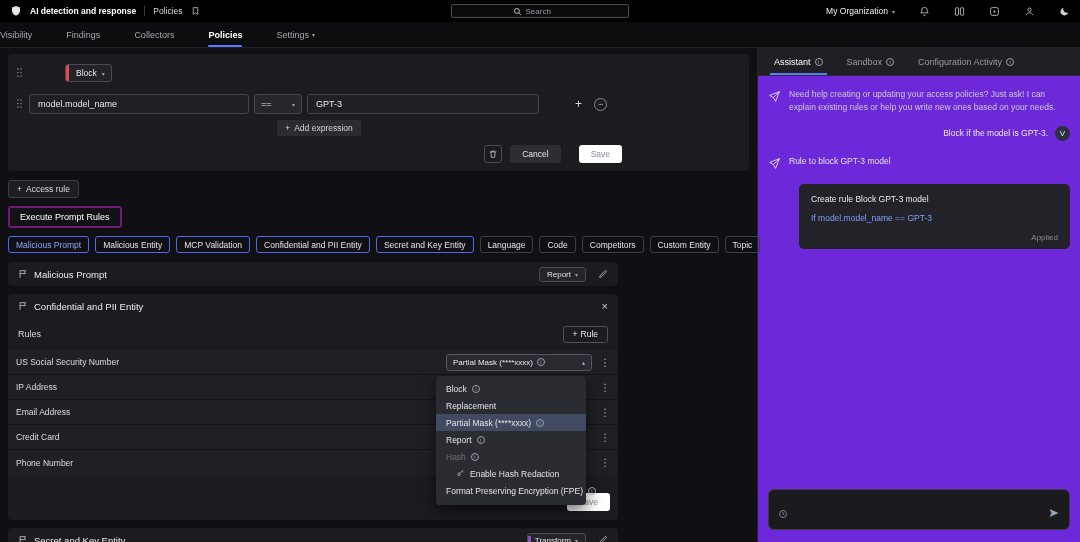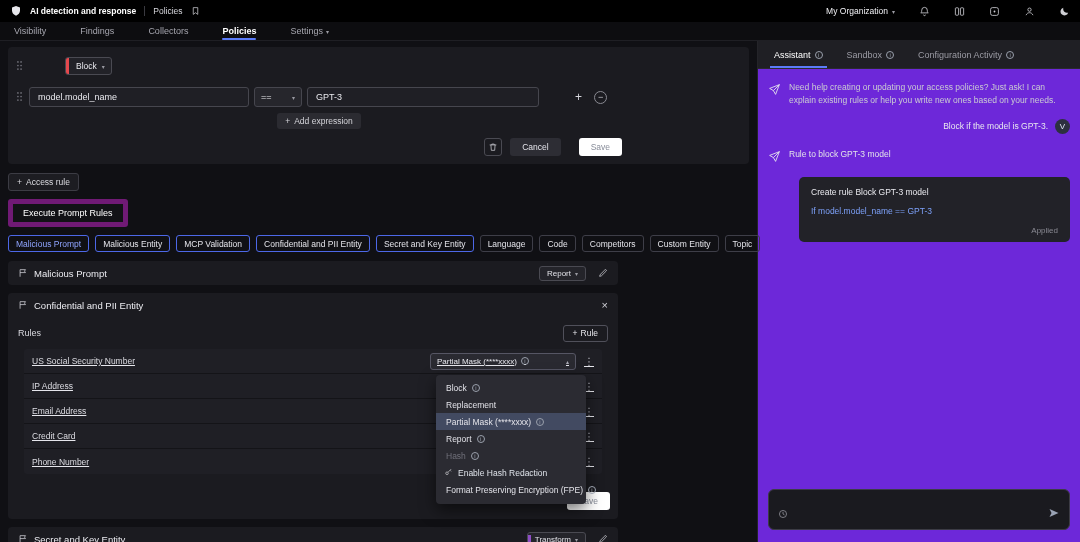--- a/index.html
+++ b/index.html
@@ -14,21 +14,21 @@
   .tb-link { font-size:8.5px; color:#d8d8de; }
   .icon { color:#cfcfd4; display:inline-flex; align-items:center; }
   .search-box { position:absolute; left:50%; top:4px; transform:translateX(-50%); width:178px; height:14px; background:#0b0b0d; border:1px solid #4a4a52; border-radius:2px; display:flex; align-items:center; justify-content:center; gap:4px; color:#9c9ca4; }
   .search-box input { background:transparent; border:none; outline:none; color:#cfcfd6; font-size:8px; width:42px; font-family:inherit; }
   .search-box input::placeholder { color:#9c9ca4; }
   .tb-right { margin-left:auto; display:flex; align-items:center; gap:24px; color:#d6d6dc; }
   .org { font-size:8.5px; display:flex; gap:4px; align-items:center; color:#f0f0f4; white-space:nowrap; }
   .caret { font-size:6px; color:#9a9aa2; }
 
   
-  .nav-tabs { height:19px; background:#0d0d10; display:flex; align-items:stretch; padding-left:14px; gap:34px; border-bottom:1px solid #1f1f24; flex-shrink:0; }
+  .nav-tabs { height:26px; background:#0d0d10; display:flex; align-items:stretch; gap:34px; border-bottom:1px solid #1f1f24; flex-shrink:0; }
   .nav-tab { font-size:9px; color:#a6a6af; display:flex; align-items:center; gap:3px; position:relative; cursor:pointer; }
   .nav-tab.active { color:#fff; font-weight:bold; }
   .nav-tab.active::after { content:""; position:absolute; left:0; right:0; bottom:0; height:2px; background:#5b7cfa; border-radius:1px; }
 
   .main { flex:1; display:flex; min-height:0; }
   .content { width:757px; padding:6px 8px; position:relative; }
 
   
   .editor-panel { background:#1b1b20; border-radius:4px; padding:10px 8px 8px; width:741px; margin-bottom:7px; }
   .editor-inner { width:606px; }
@@ -49,57 +49,57 @@
   .minus-btn { width:13px; height:13px; border:1px solid #8a8a92; border-radius:50%; color:#c9c9cf; font-size:9px; display:flex; align-items:center; justify-content:center; margin-left:12px; cursor:pointer; }
   .add-expr-row { display:flex; justify-content:center; margin-top:6px; width:606px; }
   .chip-btn { display:inline-flex; align-items:center; gap:4px; background:#2b2b31; border:none; border-radius:3px; padding:3px 8px; font-size:8.5px; color:#d5d5da; cursor:pointer; font-family:inherit; }
   .editor-actions { width:606px; display:flex; justify-content:flex-end; align-items:center; gap:8px; margin-top:9px; }
   .trash-btn { width:18px; height:18px; border:1px solid #4a4a52; border-radius:3px; display:flex; align-items:center; justify-content:center; color:#cfcfd5; cursor:pointer; background:transparent; }
   .btn { border:none; border-radius:3px; font-size:8.5px; padding:4px 12px; font-family:inherit; cursor:pointer; }
   .btn-cancel { background:#2d2d34; color:#e3e3e9; }
   .btn-save { background:#ffffff; color:#878c99;margin-left:10px; }
 
   .access-chip { display:inline-flex; align-items:center; gap:4px; background:#1d1d22; border:1px solid #3c3c44; border-radius:3px; padding:3px 8px; font-size:8.5px; color:#dcdce2; margin:1px 0 8px; cursor:pointer; }
-  .execute-chip { display:inline-block; background:#121216; border:5px solid #701a75; border-radius:3px; padding:4px 10px; font-size:9px; color:#fff; margin-bottom:8px; cursor:pointer; }
+  .execute-chip { display:inline-block; background:#121216; border:2px solid #701a75; border-radius:3px; padding:4px 10px; font-size:9px; color:#fff; margin-bottom:8px; cursor:pointer; }
 
   .chips-row { display:flex; gap:6px; margin-bottom:9px; }
   .chip { border-radius:3px; padding:2.5px 7px; font-size:8.5px; border:1px solid #3e3e48; color:#e4e4ea; white-space:nowrap; cursor:pointer; }
   .chip.blue { border-color:#4d68e8; }
   .chip.sel { border-color:#4d68e8; color:#8fa4ff; }
 
   
   .panel { width:610px; background:#1b1b20; border-radius:4px; margin-bottom:8px; }
   .panel-header { display:flex; align-items:center; height:24px; padding:0 10px; gap:6px; }
   .panel-title { font-size:9.5px; color:#ebebf0; white-space:nowrap; }
   .spacer { flex:1; }
   .small-select { display:flex; align-items:center; gap:4px; background:#24242a; border:1px solid #4a4a52; border-radius:3px; padding:2px 7px; font-size:8px; color:#e0e0e6; cursor:pointer; overflow:hidden; }
   .small-select.with-bar { padding-left:0; }
   .close-x { color:#cfcfd5; font-size:11px; line-height:1; cursor:pointer; }
   .pencil { color:#cfcfd5; margin-left:6px; cursor:pointer; }
 
   .pii-panel { position:relative; height:226px; }
   .rules-row { display:flex; align-items:center; padding:0 10px; margin-top:5px; height:22px; }
   .rules-label { font-size:9px; color:#d9d9df; }
   .rule-add { display:inline-flex; align-items:center; gap:3px; border:1px solid #50505a; border-radius:3px; padding:2.5px 9px; font-size:8.5px; color:#e6e6eb; background:transparent; cursor:pointer; }
-  .rows-wrap { margin:5px 16px 0;text-decoration:underline; }
+  .rows-wrap { margin:5px 0 0; }
   .rule-row { height:25px; background:#1f1f25; border-bottom:1px solid #141418; display:flex; align-items:center; padding:0 8px; }
   .rule-row:first-child { border-radius:3px 3px 0 0; }
   .rule-row:last-child { border-radius:0 0 3px 3px; border-bottom:none; }
   .rule-name { font-size:8.5px; color:#dddde3; }
   .kebab { color:#b9b9c1; font-size:10px; margin-left:8px; width:10px; text-align:center; cursor:pointer; }
   .mask-select { width:146px; height:17px; background:#2a2a31; border:1px solid #565664; border-radius:3px; display:flex; align-items:center; gap:4px; padding:0 6px; font-size:8px; color:#e7e7ed; margin-left:auto; cursor:pointer; }
   .mask-select .up { margin-left:auto; font-size:6px; color:#a9a9b3; }
   .info-i { width:8px; height:8px; border:1px solid currentColor; border-radius:50%; font-size:6px; line-height:1; display:inline-flex; align-items:center; justify-content:center; color:#9aa0ac; flex-shrink:0; }
   .pii-save { position:absolute; right:8px; bottom:9px; z-index:5; }
 
   .dropdown { position:absolute; left:428px; top:82px; width:150px; background:#2b2b32; border-radius:4px; box-shadow:0 6px 16px rgba(0,0,0,.55); padding:4px 0 6px; z-index:20; }
   .dd-item { height:17px; display:flex; align-items:center; gap:5px; padding:0 10px; font-size:8.5px; color:#e3e3e9; cursor:pointer; white-space:nowrap; }
   .dd-item.selected { background:#424a61; }
   .dd-item.disabled { color:#70707a; cursor:default; }
-  .dd-item.sub { padding-left:8px; color:#dfe3ea; }
+  .dd-item.sub { padding-left:20px; color:#dfe3ea; }
 
   
   .assistant { flex:1; background:#6d28d9; border-left:1px solid #242429; display:flex; flex-direction:column; min-width:0; }
   .a-tabs { height:28px; background:#1f1f24; display:flex; padding:0 4px; border-bottom:1px solid #2a2a30; flex-shrink:0; }
   .a-tab { display:flex; align-items:center; gap:4px; padding:0 12px; font-size:9px; color:#9b9ba4; position:relative; cursor:pointer; white-space:nowrap; }
   .a-tab.active { color:#fff; }
   .a-tab.active::after { content:""; position:absolute; left:8px; right:8px; bottom:0; height:2px; background:#5b7cfa; }
   .a-body { flex:1; padding:12px 10px 12px; display:flex; flex-direction:column; overflow:hidden; }
   .msg-bot { display:flex; gap:8px; margin-bottom:12px; }
   .bot-icon { flex-shrink:0; color:#e8e8ee; margin-top:1px; }
@@ -130,20 +130,29 @@
     </span>
     <span class="tb-title">AI detection and response</span>
     <span class="tb-div"></span>
     <span class="tb-link">Policies</span>
     <span class="icon">
       <svg width="9" height="10" viewBox="0 0 24 24" fill="none" stroke="#cfcfd4" stroke-width="2">
           <path d="M6 3h12v18l-6-4.5L6 21z"></path>
         </svg>
     </span>
 
+    <div class="search-box">
+      <span class="icon">
+        <svg width="9" height="9" viewBox="0 0 24 24" fill="none" stroke="currentColor" stroke-width="2.4">
+            <circle cx="10.5" cy="10.5" r="6.5"></circle>
+            <path d="M15.5 15.5L21 21"></path>
+          </svg>
+      </span>
+      <input type="text" placeholder="Search" style="">
+    </div>
 
     <div class="tb-right">
       <span class="org">
         <span>My Organization</span>
         <span class="caret">▾</span>
       </span>
       <span class="icon">
         <svg width="11" height="11" viewBox="0 0 24 24" fill="none" stroke="currentColor" stroke-width="1.8">
             <path d="M6 9a6 6 0 0 1 12 0c0 5 2 6 2 6H4s2-1 2-6"></path>
             <path d="M10 19a2 2 0 0 0 4 0"></path>

